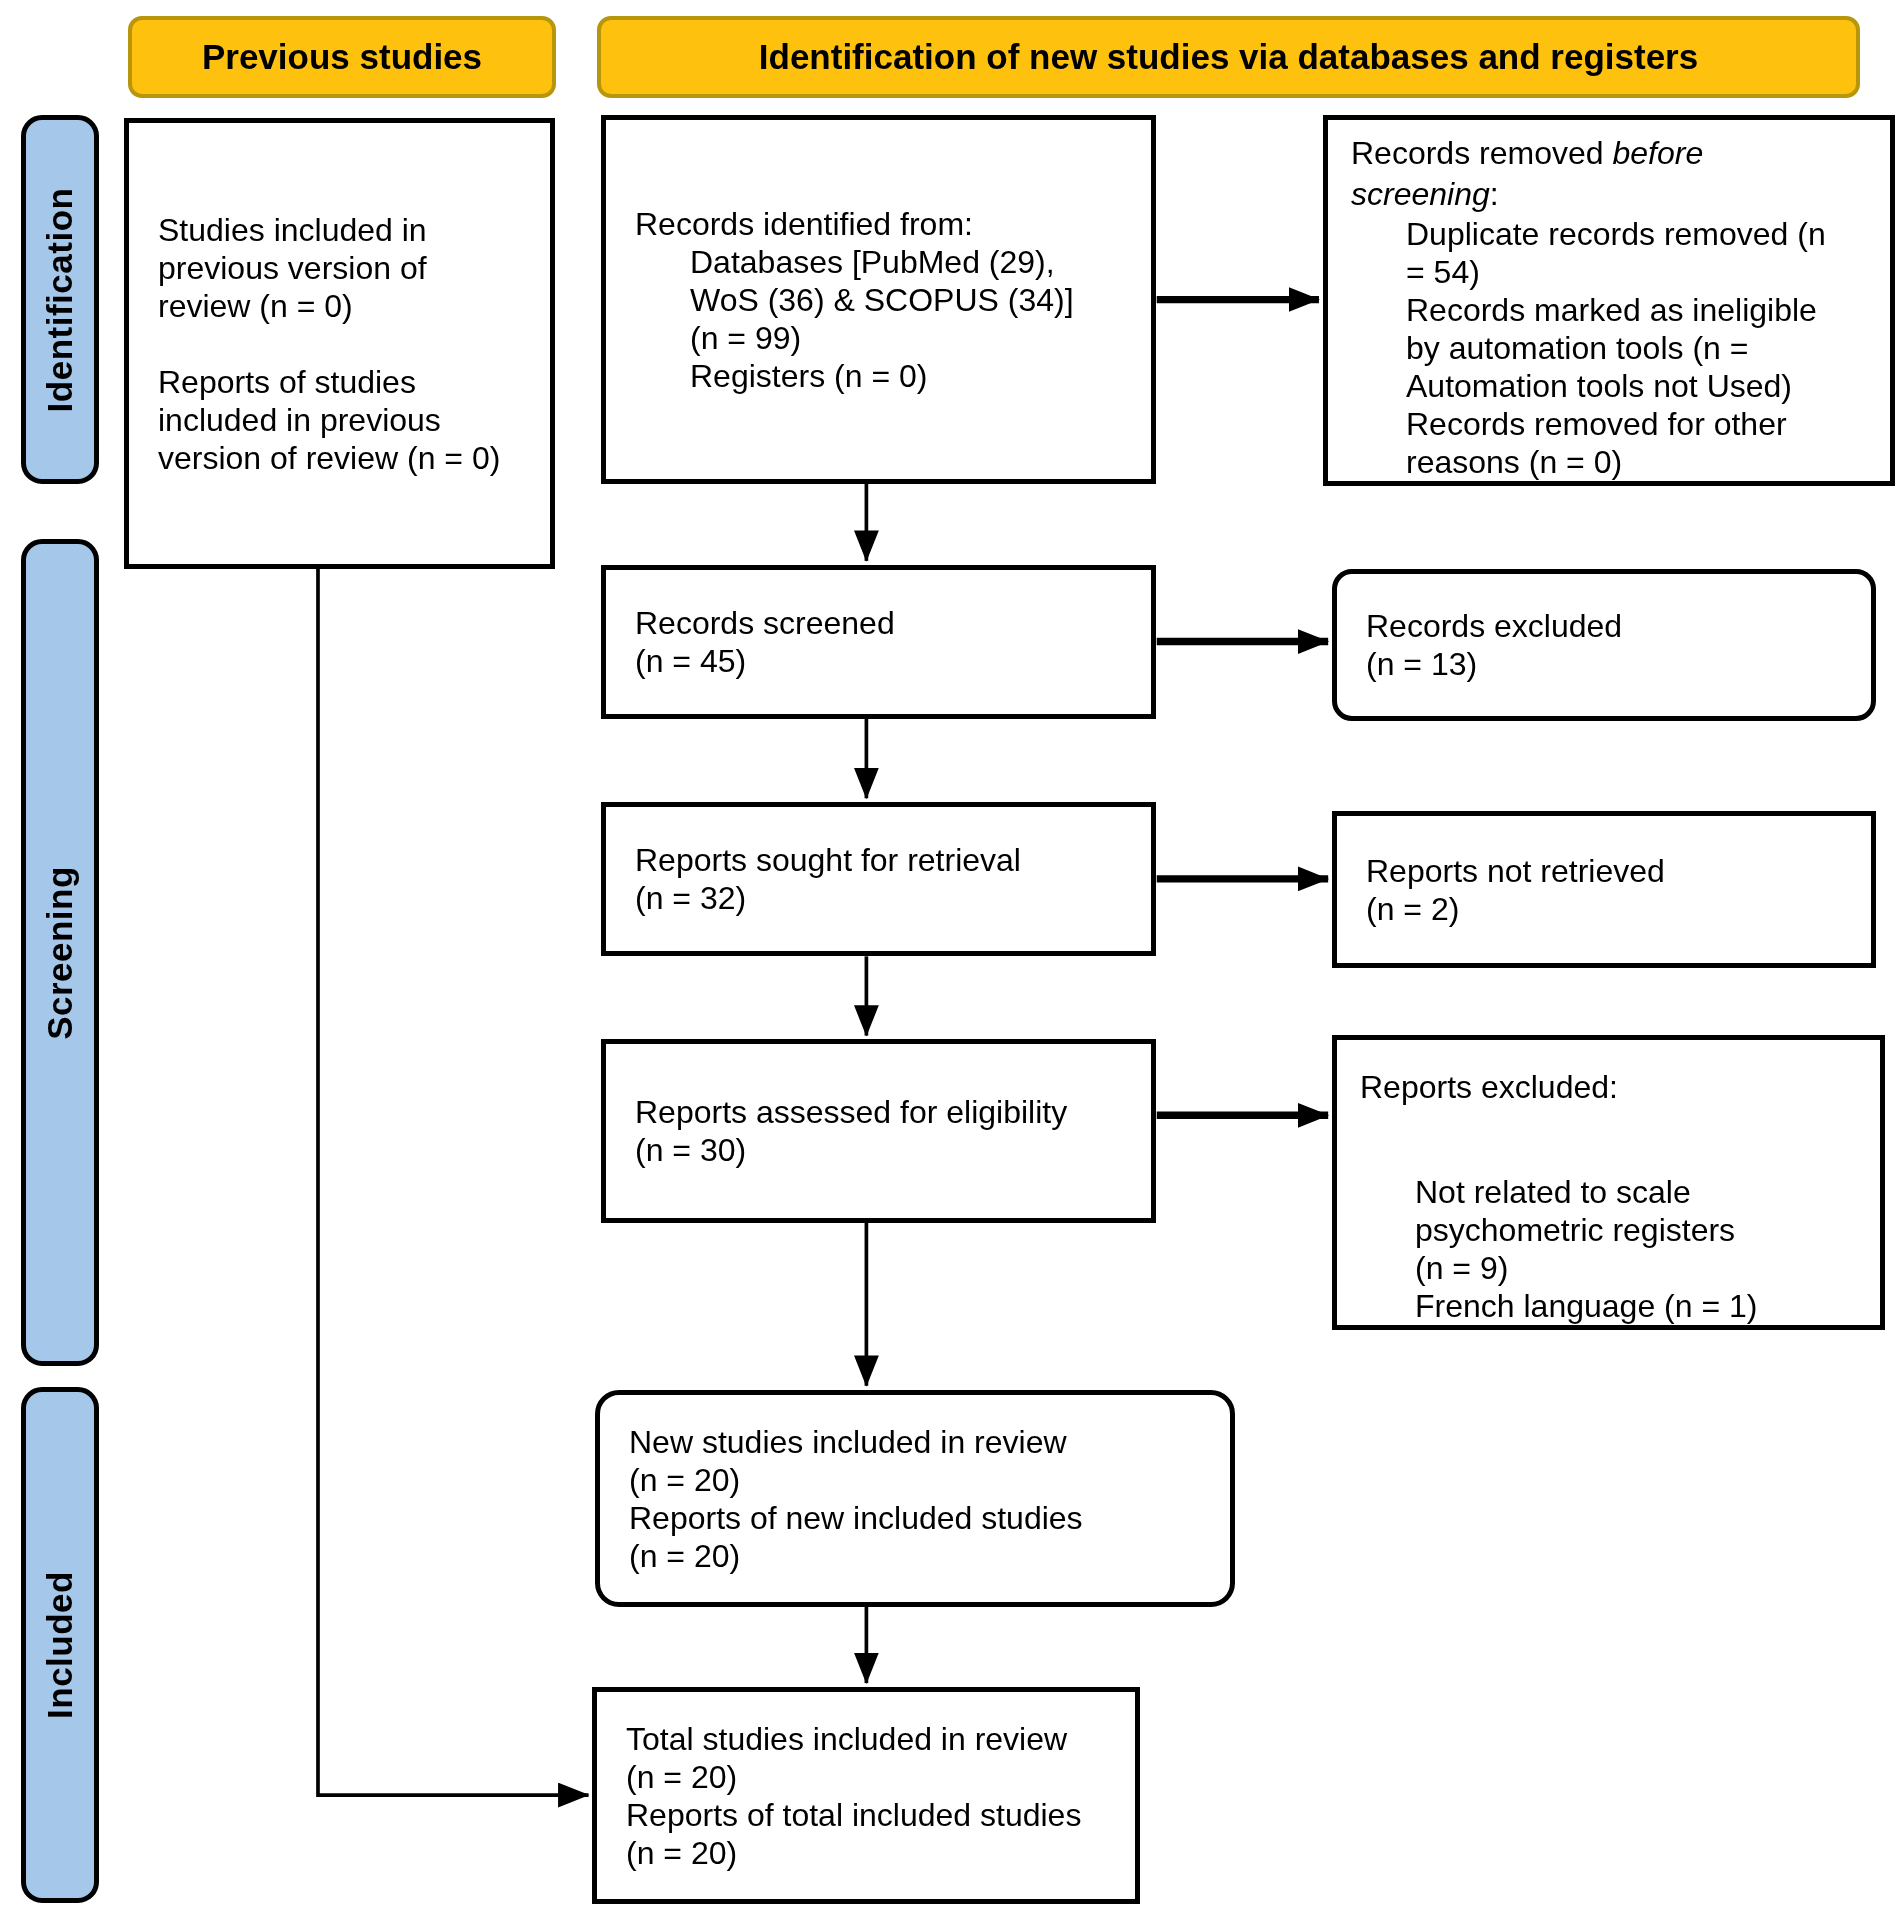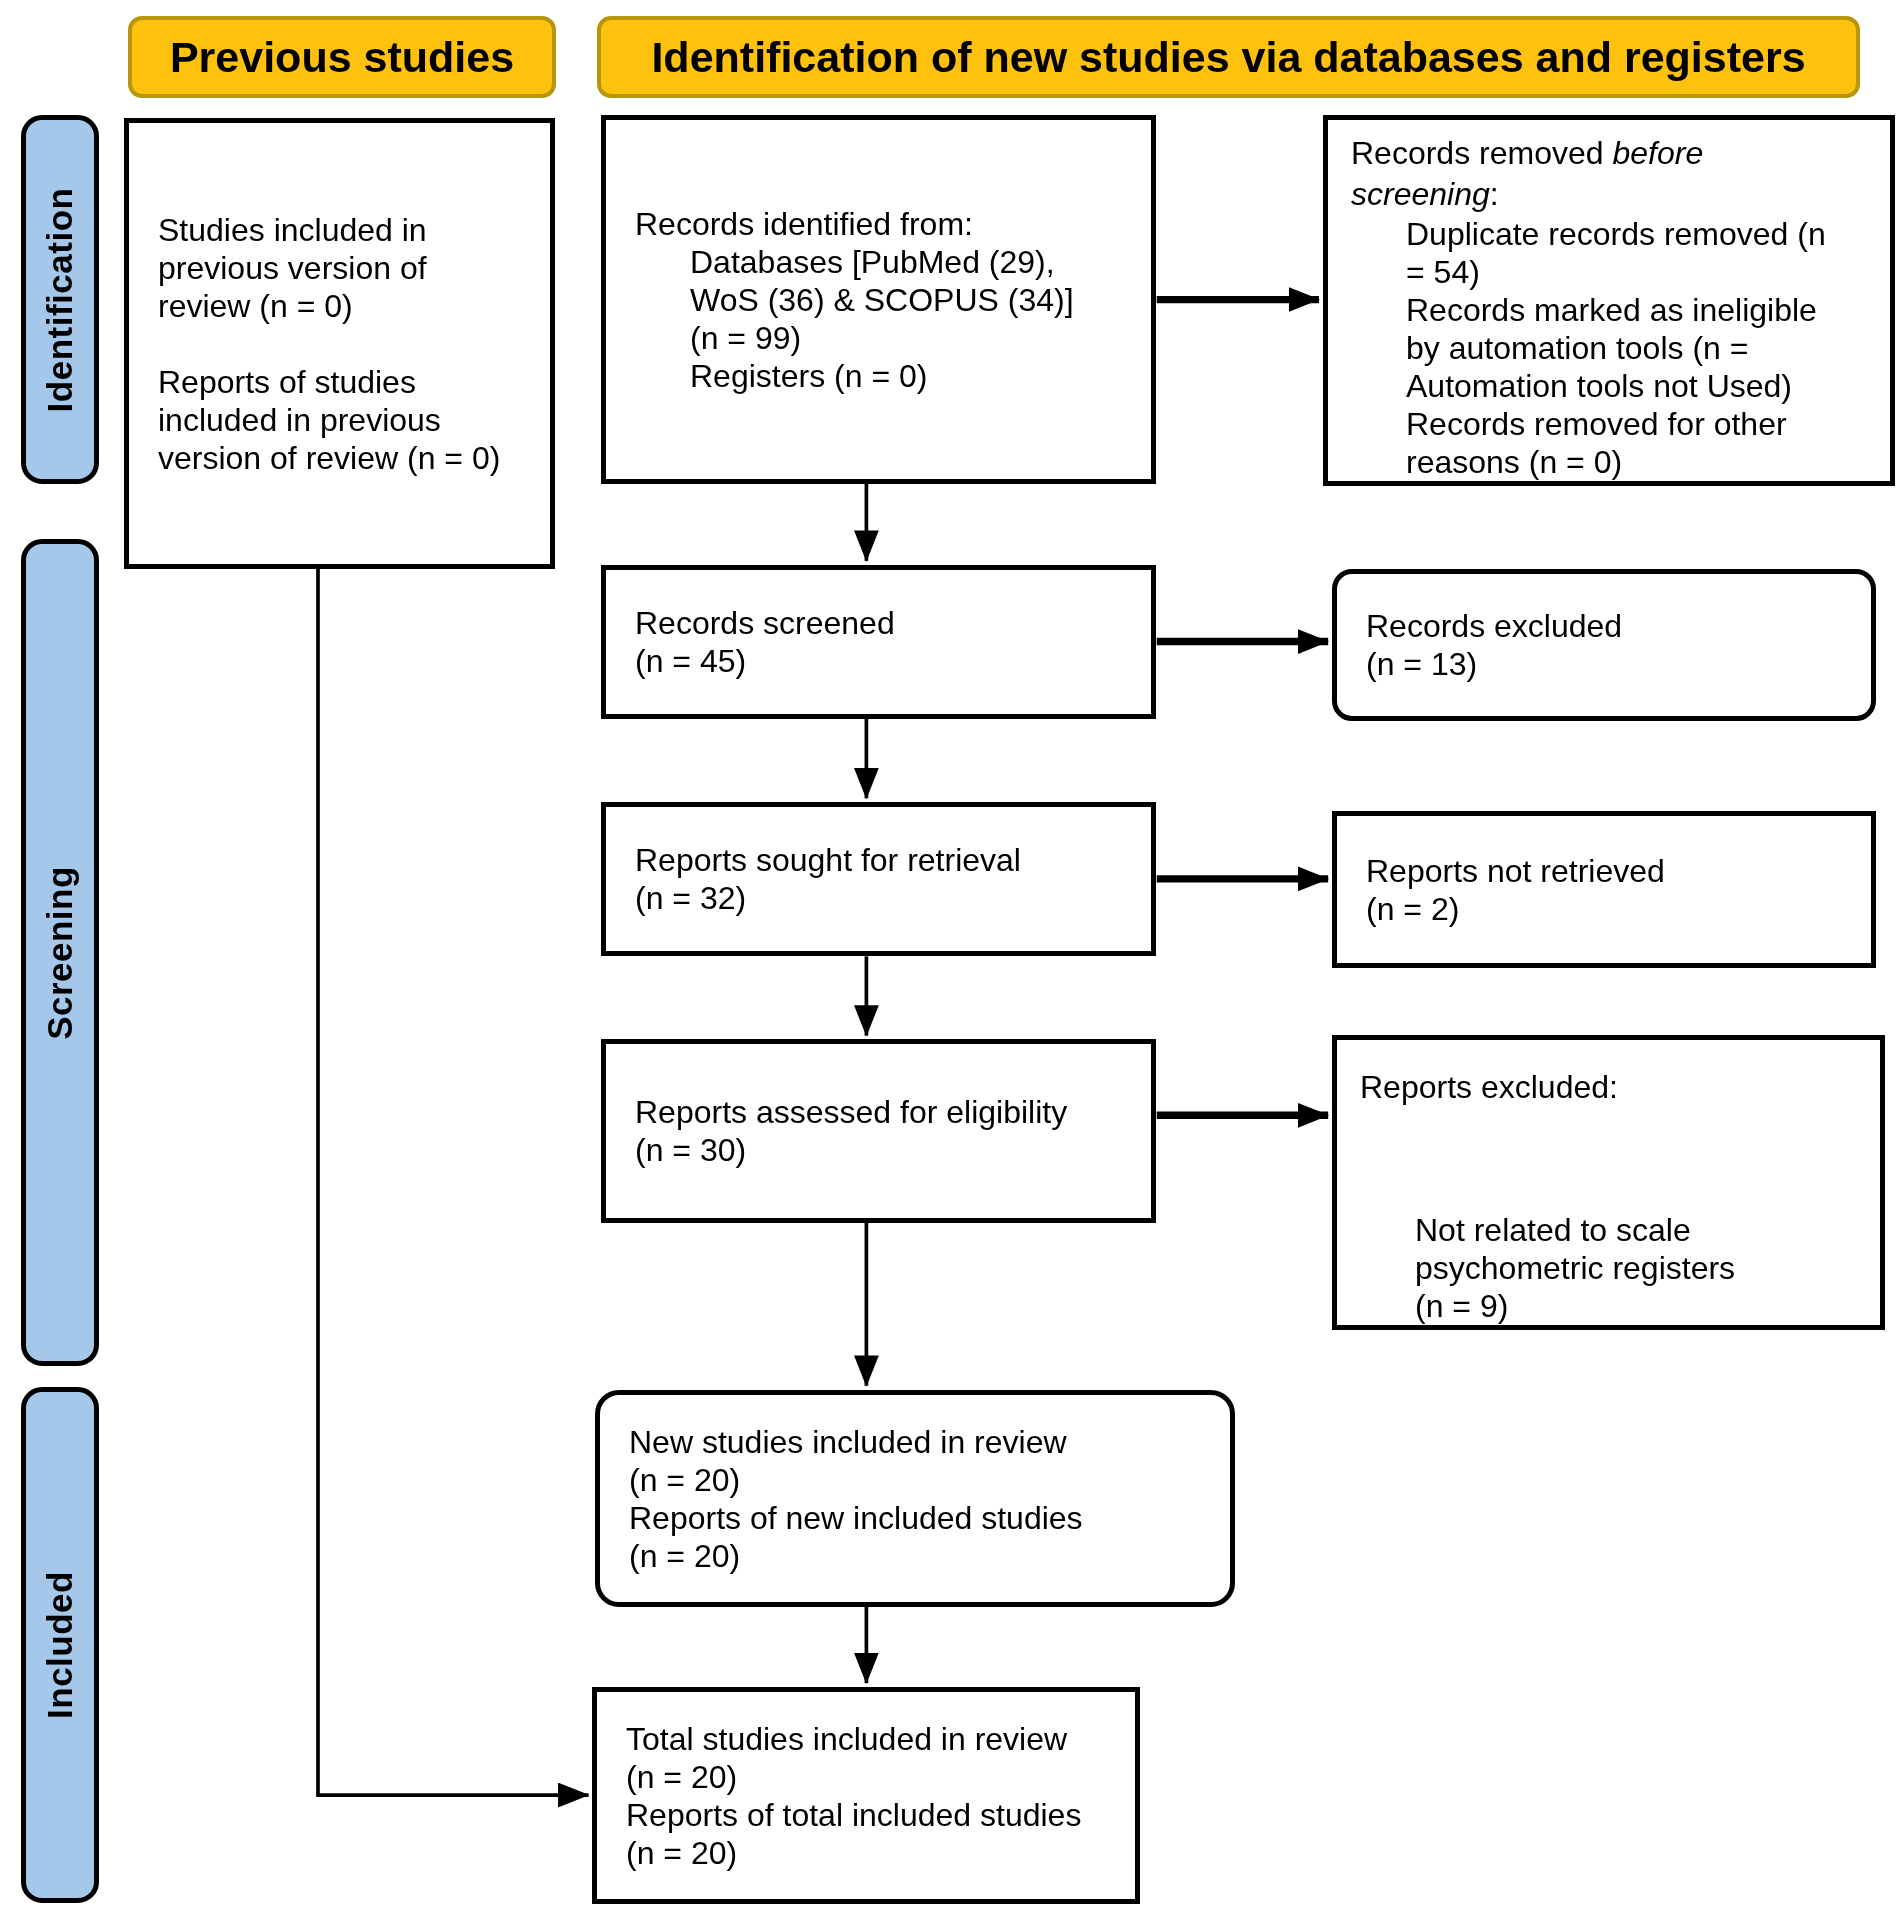--- a/index.html
+++ b/index.html
@@ -12,21 +12,21 @@
   }
   html,body{margin:0;padding:0;background:var(--background);}
   .stage{
     position:relative;width:1901px;height:1926px;background:var(--background);
     font-family:"Liberation Sans",sans-serif;color:var(--text);
   }
   .hdr{
     position:absolute;box-sizing:border-box;
     background:var(--gold_fill);border:4.6px solid var(--gold_border);border-radius:14px;
     display:flex;align-items:center;justify-content:center;
-    font-weight:bold;font-size:43px;text-align:center;
+    font-weight:bold;font-size:35px;text-align:center;
   }
   .side{
     position:absolute;box-sizing:border-box;
     background:var(--blue_fill);border:5.5px solid var(--box_border);border-radius:21px;
     display:flex;align-items:center;justify-content:center;
   }
   .side span{
     transform:rotate(-90deg);white-space:nowrap;
     font-weight:bold;font-size:35px;letter-spacing:0.5px;
   }
@@ -158,20 +158,21 @@
         <div class="tline">Reports assessed for eligibility</div>
         <div class="tline">(n = 30)</div>
       </div>
   </div>
   <div class="box tstart pt60" style="left:1332px;top:1035px;width:553px;height:295px;padding-left:23px;gap:43px;">
     <div class="tline">Reports excluded:</div>
     <div class="indent">
         <div class="tline">Not related to scale</div>
         <div class="tline">psychometric registers</div>
         <div class="tline">(n = 9)</div>
+        <div class="tline">French language (n = 1)</div>
       </div>
   </div>
 
   <div class="box vcenter" style="left:595px;top:1390px;width:640px;height:217px;border-radius:24px;">
     <div>
         <div class="tline">New studies included in review</div>
         <div class="tline">(n = 20)</div>
         <div class="tline">Reports of new included studies</div>
         <div class="tline">(n = 20)</div>
       </div>

